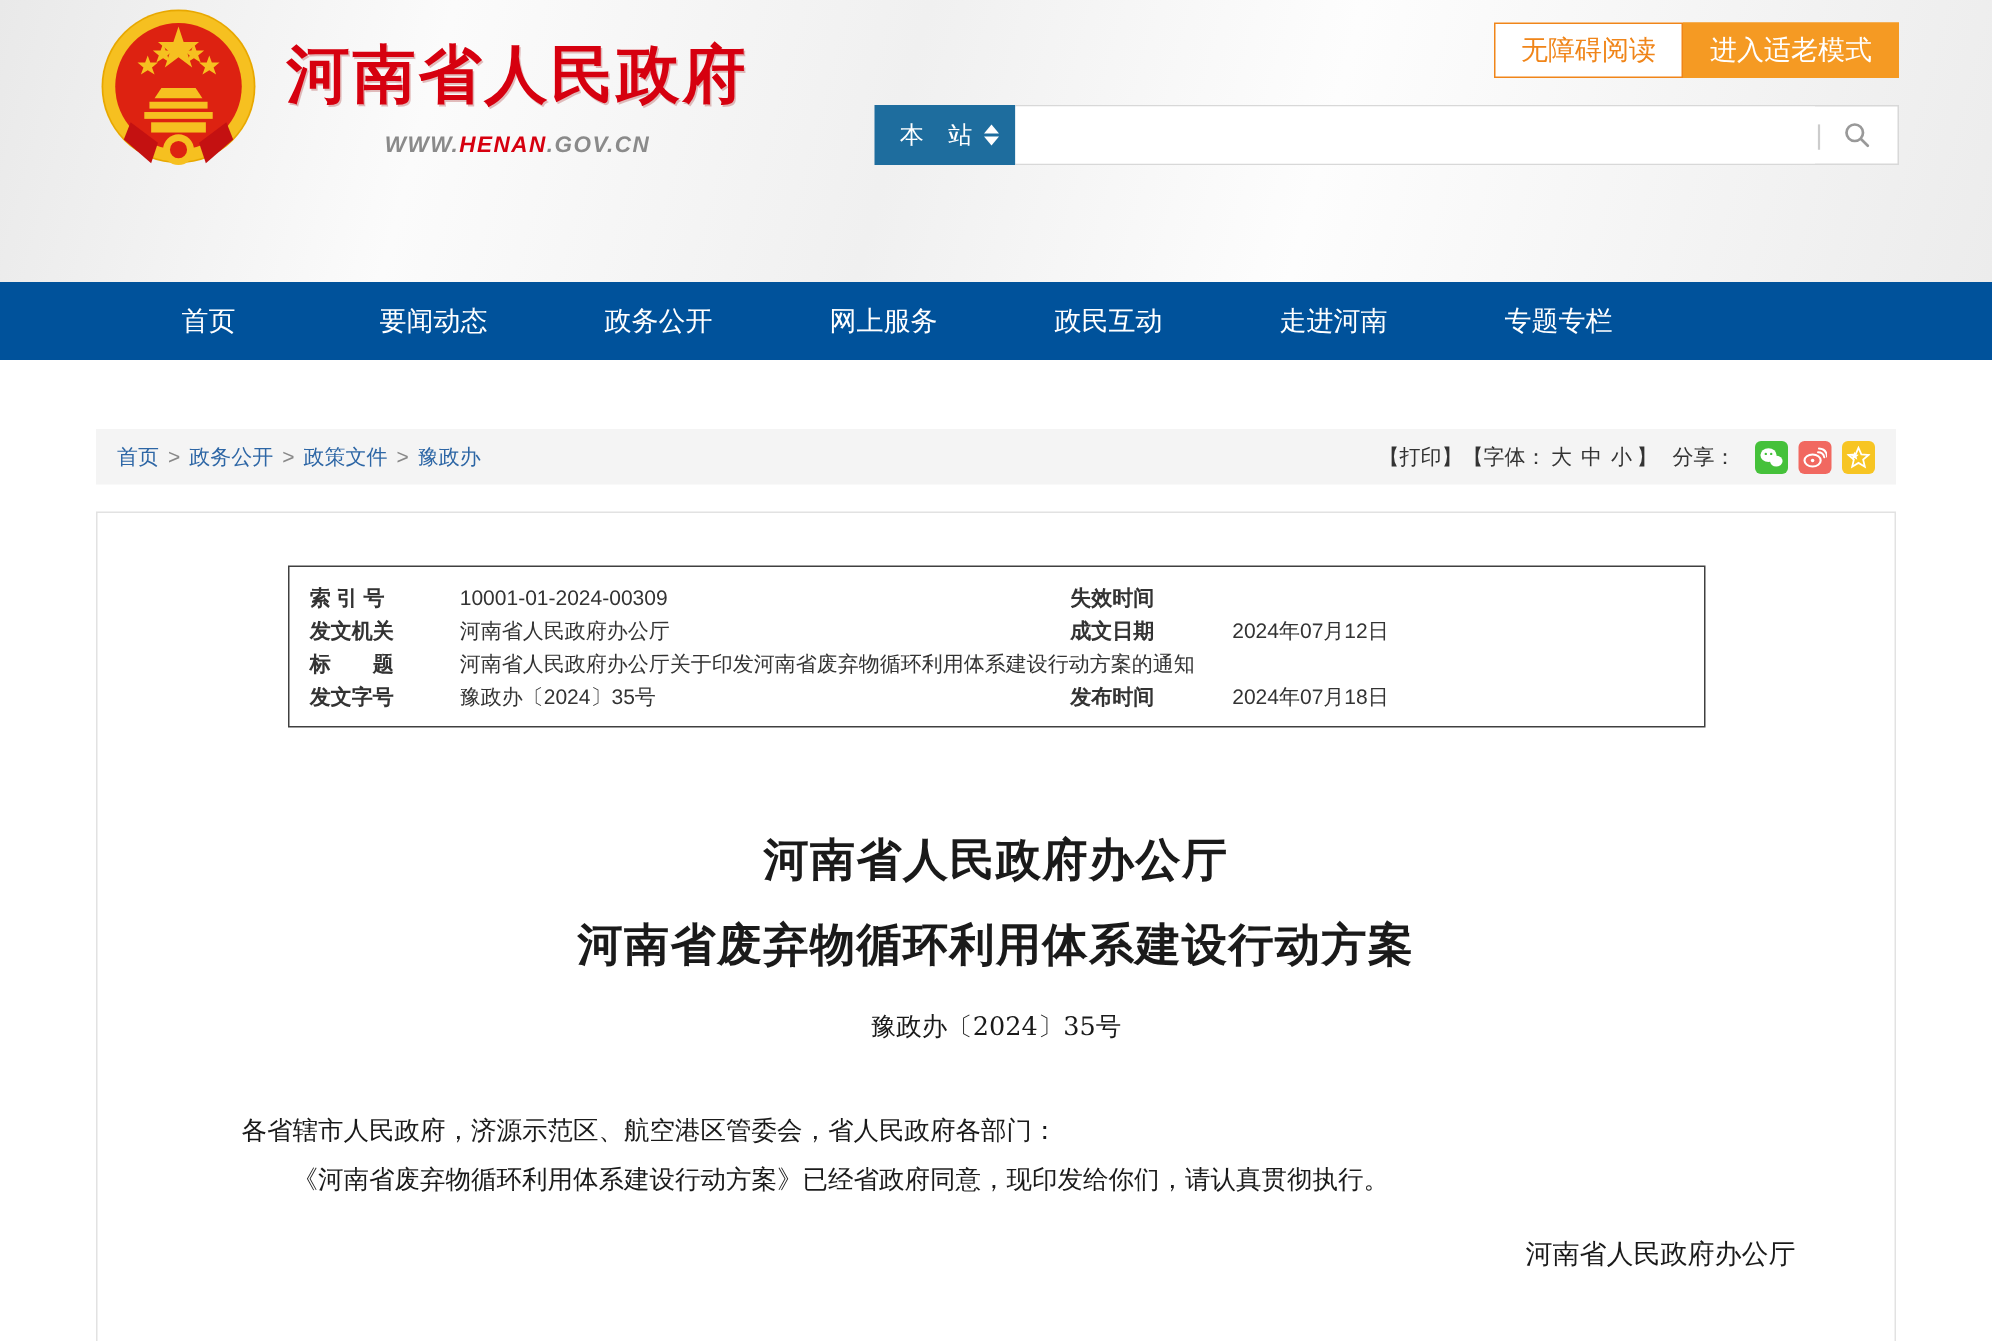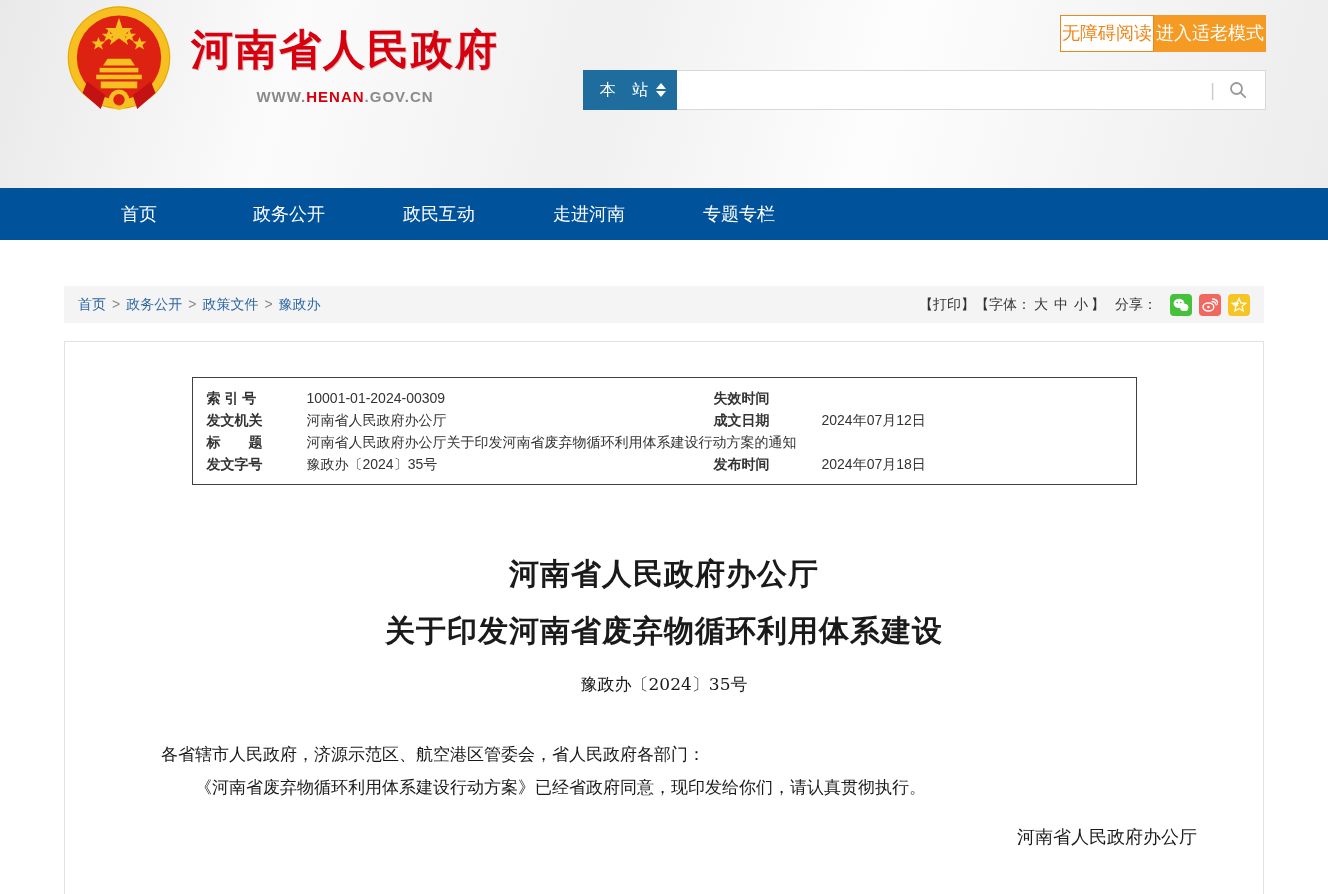--- a/index.html
+++ b/index.html
@@ -9,25 +9,25 @@
 
   
   .header { position:relative; height:188px;
     background:
       linear-gradient(105deg,#e9e9e9 0%,#fbfbfb 22%,#f0f0f0 45%,#fdfdfd 66%,#ececec 100%); }
   .logo-block { position:absolute; left:62px; top:4px; display:flex; align-items:flex-start; cursor:pointer; }
   .emblem { width:114px; height:114px; }
   .brand { margin-left:14px; margin-top:18px; width:310px; text-align:center; }
   .site-title { font-size:42px; font-weight:900; color:#d6000f; letter-spacing:2px;
                 text-shadow:1px 1px 0 rgba(150,0,0,.25); white-space:nowrap; }
-  .site-url { margin-top:10px; font-size:15px; letter-spacing:1px; color:#8a8a8a; font-weight:bold; }
+  .site-url { margin-top:10px; font-size:15px; letter-spacing:1px; color:#8a8a8a; font-weight:bold;font-style:italic; }
   .site-url .red { color:#d6000f; }
 
   .top-buttons { position:absolute; top:15px; right:62px; display:flex; }
-  .btn { height:37px; line-height:35px; padding:0 1px; font-size:18px; cursor:pointer; }
+  .btn { height:37px; line-height:35px; padding:0 17px; font-size:18px; cursor:pointer; }
   .btn-access { background:#fff; border:1px solid #f08519; color:#f08519; }
   .btn-elder  { background:#f59a23; border:1px solid #f59a23; color:#fff; }
 
   .search { position:absolute; top:70px; left:583px; width:683px; height:40px; display:flex; }
   .scope { width:94px; background:#1e6d9e; color:#fff; display:flex; align-items:center;
            justify-content:center; font-size:16px; cursor:pointer; }
   .scope-label { letter-spacing:6px; margin-left:6px; }
   .scope-arrows { display:flex; flex-direction:column; margin-left:2px; }
   .tri-up { width:0; height:0; border-left:5px solid transparent; border-right:5px solid transparent;
             border-bottom:6px solid #fff; margin-bottom:2px; }
@@ -131,21 +131,23 @@
           <circle cx="7.5" cy="7.5" r="5.5" fill="none" stroke="#999" stroke-width="1.8"></circle>
           <line x1="11.8" y1="11.8" x2="16.2" y2="16.2" stroke="#999" stroke-width="1.8" stroke-linecap="round"></line>
         </svg>
       </div>
     </div>
   </div>
 
   <div class="nav">
     <div class="nav-inner">
       <div class="nav-item">首页</div>
+      <div class="nav-item">要闻动态</div>
       <div class="nav-item">政务公开</div>
+      <div class="nav-item">网上服务</div>
       <div class="nav-item">政民互动</div>
       <div class="nav-item">走进河南</div>
       <div class="nav-item">专题专栏</div>
     </div>
   </div>
 
   <div class="crumb-bar">
     <div class="crumbs">
       <a>首页</a><span class="sep">&gt;</span><a>政务公开</a><span class="sep">&gt;</span><a>政策文件</a><span class="sep">&gt;</span><a>豫政办</a>
     </div>
@@ -202,21 +204,21 @@
 
       <span class="lbl">发文字号</span>
       <span>豫政办〔2024〕35号</span>
       <span class="lbl">发布时间</span>
       <span>2024年07月18日</span>
     </div>
 
     <div class="doc">
       <div class="doc-title">
         <div>河南省人民政府办公厅</div>
-        <div>关于印发河南省废弃物循环利用体系建设</div>
+        <div>河南省废弃物循环利用体系建设行动方案</div>
       </div>
       <div class="doc-number">豫政办〔2024〕35号</div>
       <div class="doc-body">
         <p>各省辖市人民政府，济源示范区、航空港区管委会，省人民政府各部门：</p>
         <p class="indent">《河南省废弃物循环利用体系建设行动方案》已经省政府同意，现印发给你们，请认真贯彻执行。</p>
       </div>
       <div class="signature">
         <span>河南省人民政府办公厅</span>
         
       </div>

